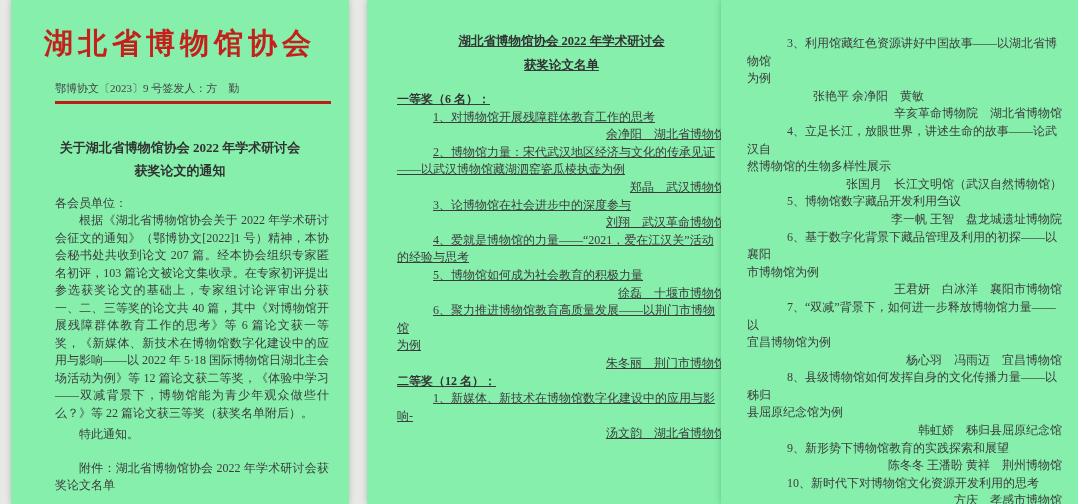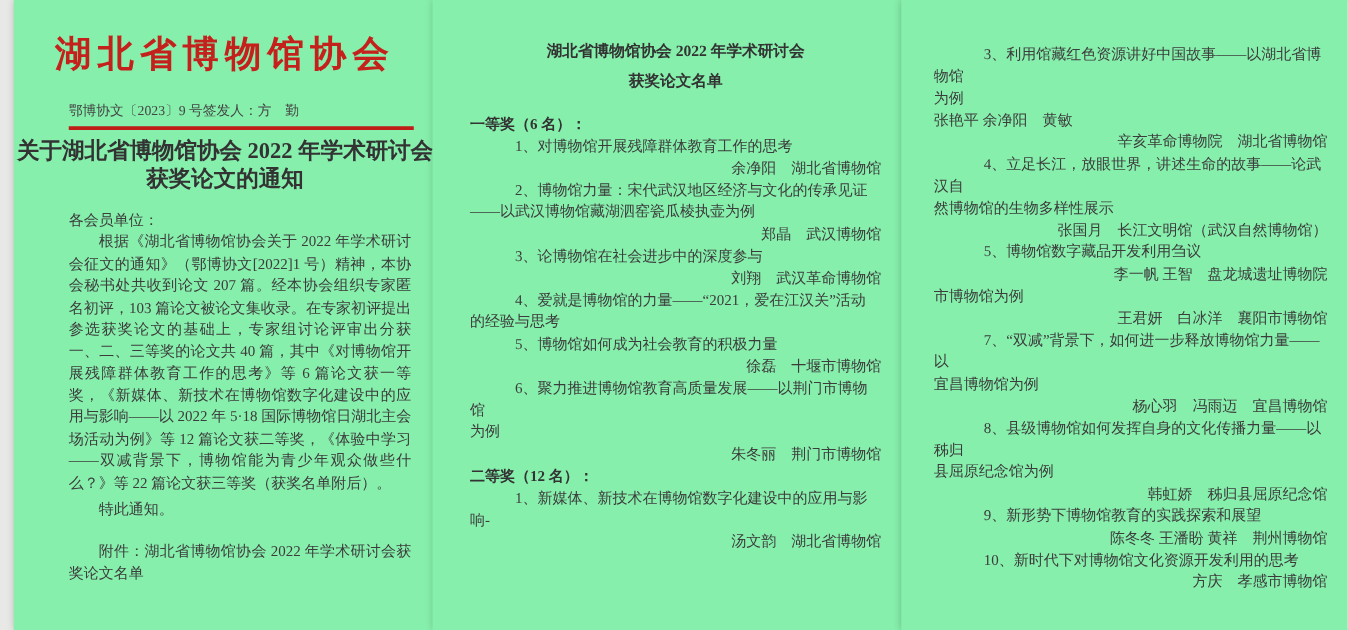--- a/index.html
+++ b/index.html
@@ -11,38 +11,38 @@
     overflow:hidden;
   }
   .stage { position:absolute; inset:0; }
   .page {
     position:absolute; top:0; bottom:0;
     background:#86efac;
     box-shadow:0 0 6px rgba(0,0,0,0.22);
     color:#3c3c3c;
   }
   .page1 { left:11px;  width:338px; }
-  .page2 { left:346px; width:389px; }
+  .page2 { left:367px; width:389px;text-decoration:underline; }
   .page3 { left:721px; width:371px; }
 
   
   .letterhead {
     margin-top:24px; text-align:center;
     font-size:29px; font-weight:bold; letter-spacing:5px;
     color:#c5211c; white-space:nowrap;
   }
   .docmeta {
     margin:17px 18px 0 44px;
     display:flex; 
     font-size:11px; color:#444;
   }
   .redrule { margin:5px 18px 0 44px; height:2.5px; background:#bf1d15; }
   .notice-title {
-    margin-top:5px; text-align:center;
-    font-weight:bold; font-size:18px; line-height:23px; color:#333;
+    margin-top:32px; text-align:center;
+    font-weight:bold; font-size:13px; line-height:23px; color:#333;
   }
   .p1text {
     margin:13px 20px 0 44px;
     font-size:12px; line-height:17.5px; text-align:justify;
   }
   .bodypara { text-indent:2em; }
   .closing { text-indent:2em; margin-top:4px; }
   .attachment { text-indent:2em; margin-top:16px; }
 
   
@@ -50,21 +50,21 @@
     padding-top:29px; text-align:center;
     font-weight:bold; font-size:12.5px; line-height:24px; color:#333;
   }
   .page2 .content { margin:14px 30px 0 30px; }
   .page3 .content { padding:35px 30px 0 26px; }
   .heading { font-weight:bold; color:#333; }
   .line, .heading { font-size:12px; line-height:17.6px; text-align:left; }
   .line.first { text-indent:36px; }
   .page3 .line.first { text-indent:40px; }
   .line.author { text-align:right; }
-  .line.author-inset { text-align:left; padding-right:72px; }
+  .line.author-inset { text-align:center; padding-right:72px; }
 </style>
 </head>
 <body>
 
 <div class="stage">
 
   <div class="page page1">
     <div class="letterhead">湖北省博物馆协会</div>
     <div class="docmeta">
       <span>鄂博协文〔2023〕9 号</span>
@@ -122,20 +122,21 @@
     <div class="content entries">
         <div class="line first">3、利用馆藏红色资源讲好中国故事——以湖北省博物馆</div>
         <div class="line cont">为例</div>
         <div class="line author-inset">张艳平 余净阳　黄敏</div>
         <div class="line author">辛亥革命博物院　湖北省博物馆</div>
         <div class="line first">4、立足长江，放眼世界，讲述生命的故事——论武汉自</div>
         <div class="line cont">然博物馆的生物多样性展示</div>
         <div class="line author">张国月　长江文明馆（武汉自然博物馆）</div>
         <div class="line first">5、博物馆数字藏品开发利用刍议</div>
         <div class="line author">李一帆 王智　盘龙城遗址博物院</div>
+        <div class="line first">6、基于数字化背景下藏品管理及利用的初探——以襄阳</div>
         <div class="line cont">市博物馆为例</div>
         <div class="line author">王君妍　白冰洋　襄阳市博物馆</div>
         <div class="line first">7、“双减”背景下，如何进一步释放博物馆力量——以</div>
         <div class="line cont">宜昌博物馆为例</div>
         <div class="line author">杨心羽　冯雨迈　宜昌博物馆</div>
         <div class="line first">8、县级博物馆如何发挥自身的文化传播力量——以秭归</div>
         <div class="line cont">县屈原纪念馆为例</div>
         <div class="line author">韩虹娇　秭归县屈原纪念馆</div>
         <div class="line first">9、新形势下博物馆教育的实践探索和展望</div>
         <div class="line author">陈冬冬 王潘盼 黄祥　荆州博物馆</div>

